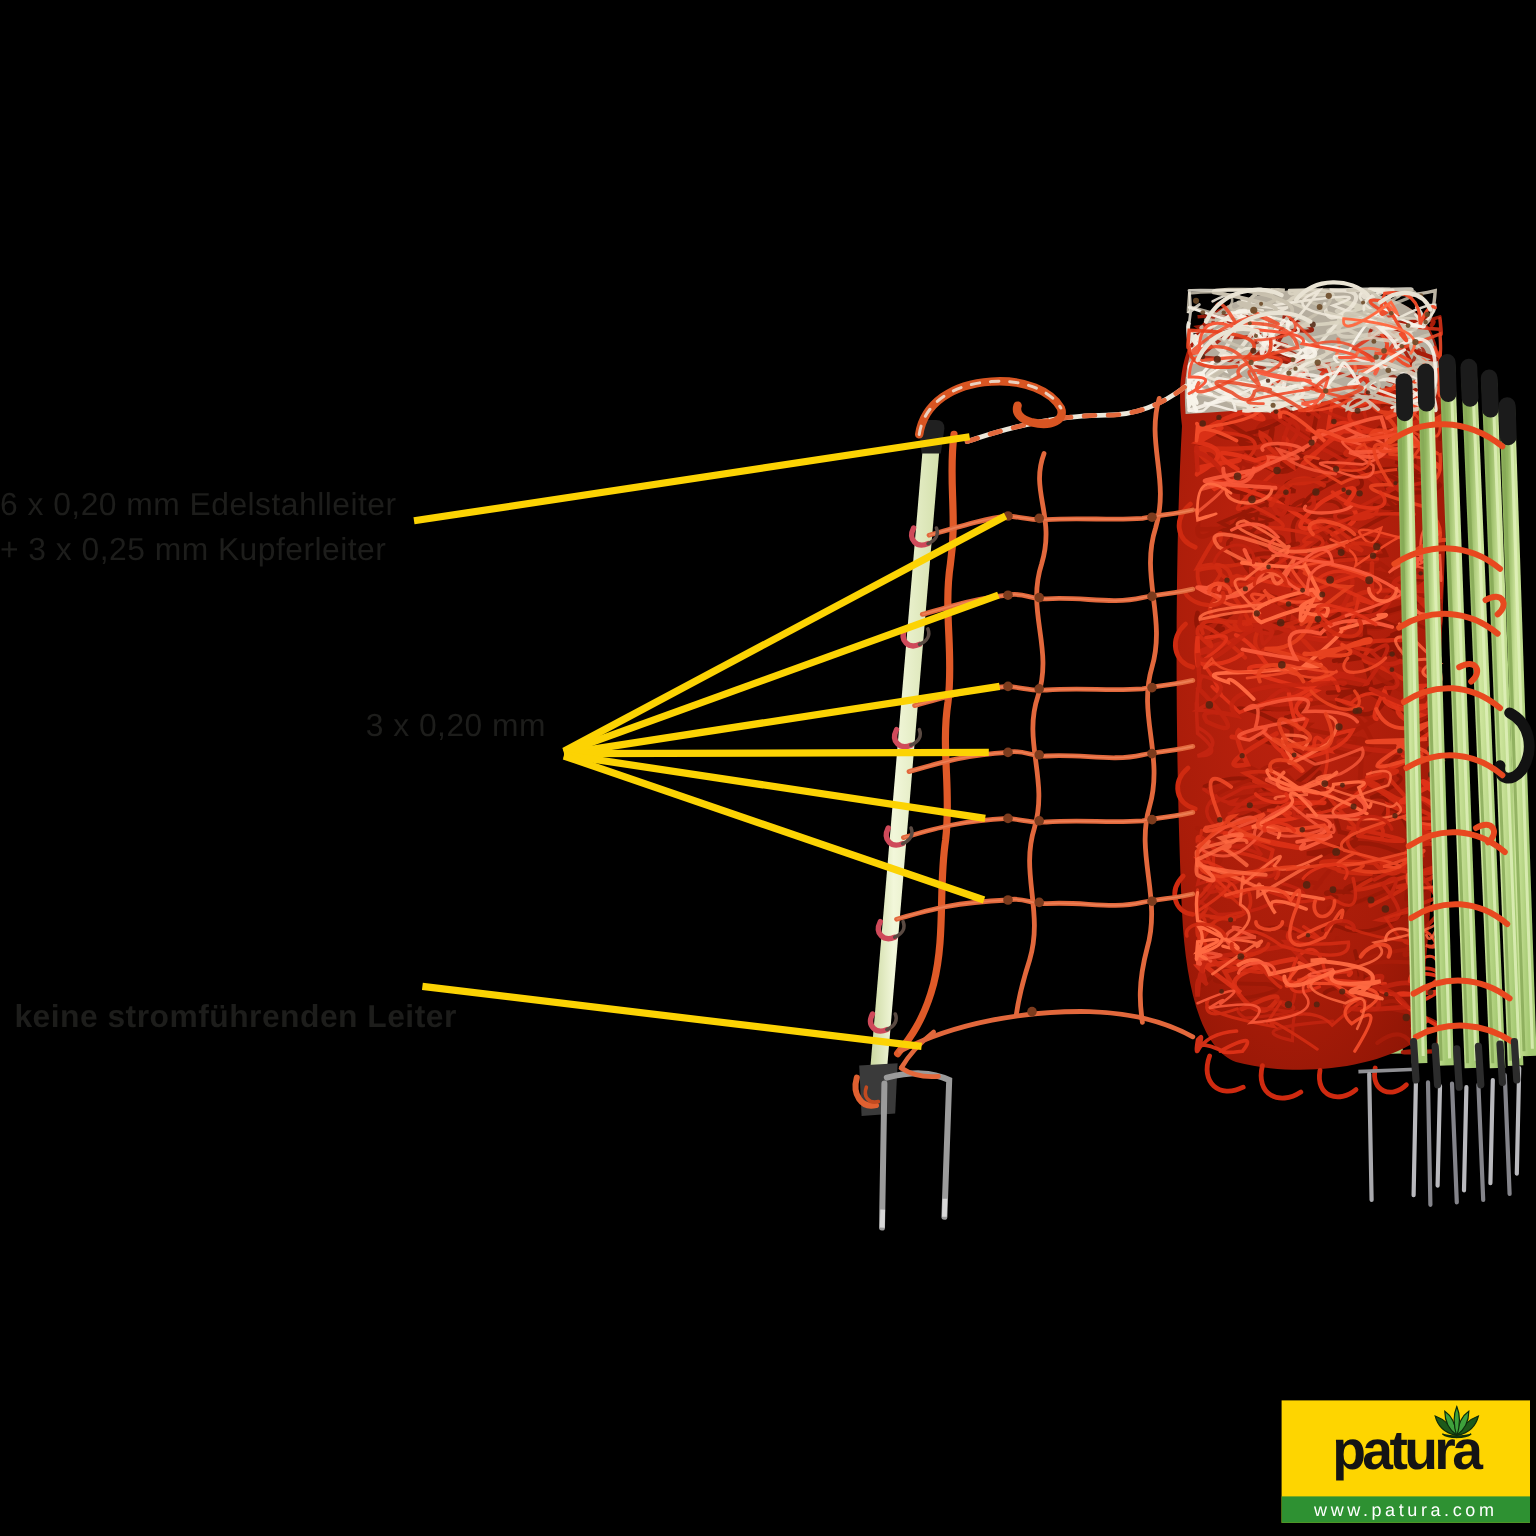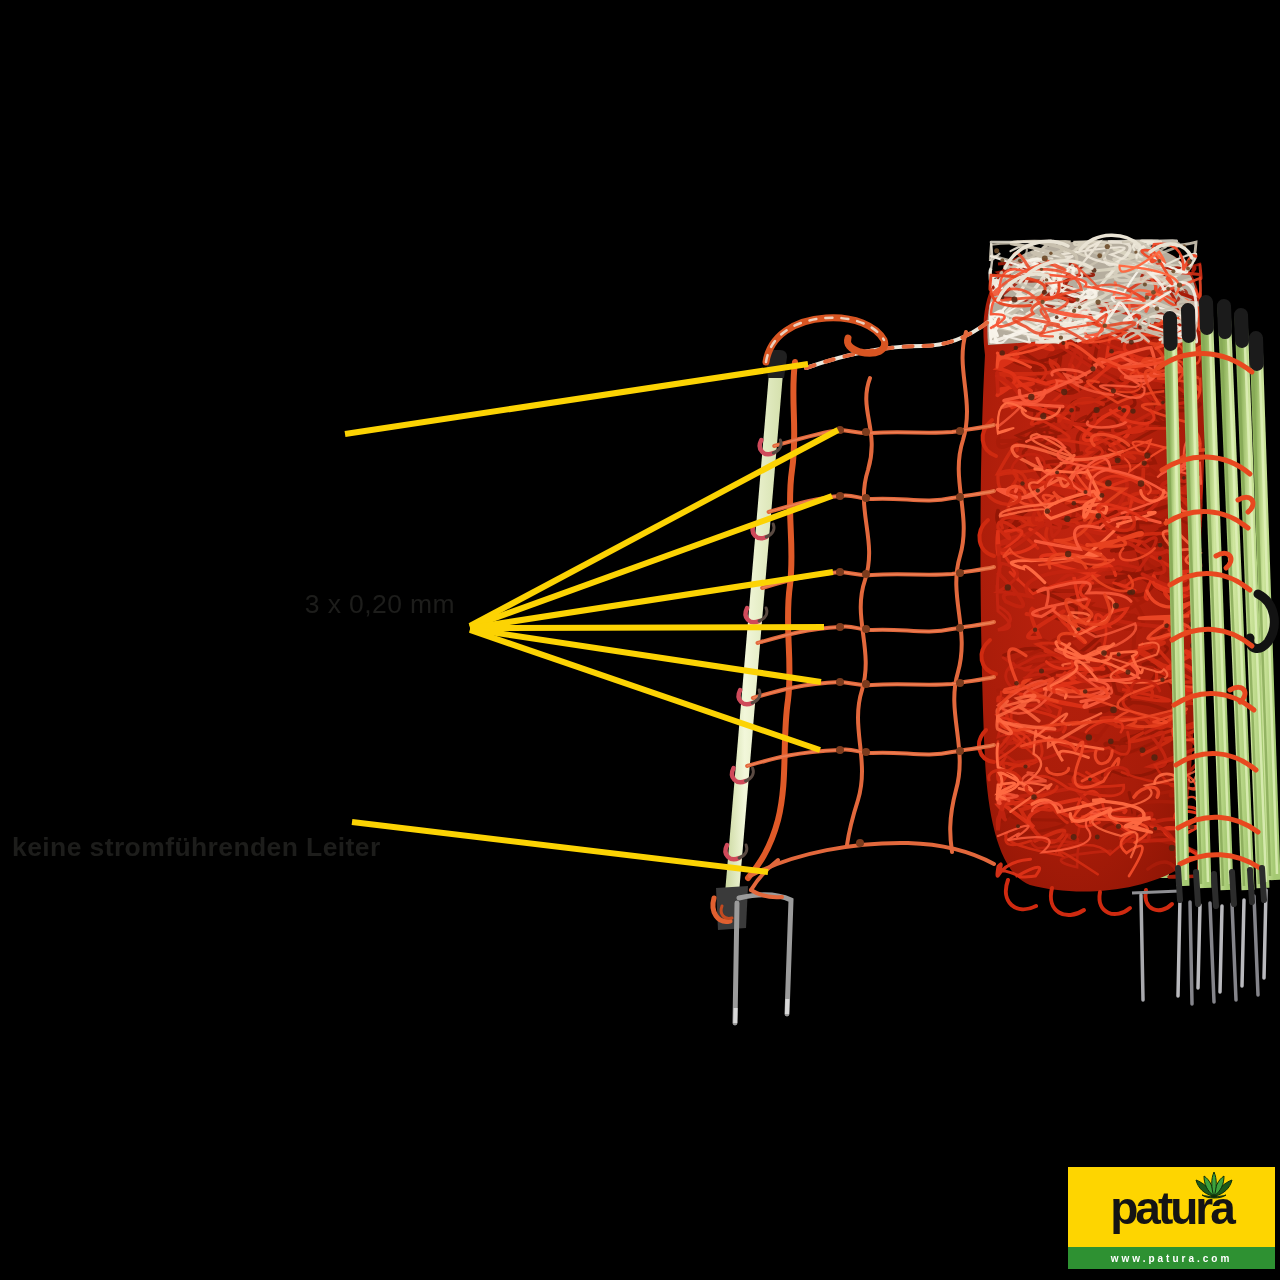--- a/index.html
+++ b/index.html
@@ -10,21 +10,21 @@
   .label{position:absolute;color:var(--label-color,#1d1d1b);font-size:26.5px;letter-spacing:.4px;
          line-height:38px;white-space:nowrap;font-weight:500;}
   #label-top{left:0;top:401px;}
   #label-middle{top:585px;right:825px;text-align:left;line-height:39px;}
   #label-bottom{left:12px;top:828px;font-weight:bold;}
   #logo{position:absolute;left:1068px;top:1167px;width:207px;height:102px;background:var(--logo-bg,#fed500);}
   #logo .brand{position:absolute;left:0;right:0;top:10px;text-align:center;font-weight:bold;font-size:46px;
                line-height:62px;letter-spacing:-3px;color:var(--logo-brand,#141414);}
   #logo .bar{position:absolute;left:0;right:0;bottom:0;height:22px;background:var(--logo-bar,#2e9132);
              display:flex;align-items:center;justify-content:center;}
-  #logo .bar span{color:#ffffff;font-weight:bold;font-size:10px;letter-spacing:3px;}
+  #logo .bar span{color:#ffffff;font-weight:normal;font-size:15px;letter-spacing:3px;}
   #logo .leaf{position:absolute;left:126px;top:4px;width:40px;height:28px;}
 </style>
 </head>
 <body>
 
 <div class="stage">
 
   <svg id="art" viewBox="0 0 1280 1280">
     <defs>
       <radialGradient id="rollGrad" cx="42%" cy="38%" r="75%">
@@ -664,20 +664,24 @@
       <line class="leader" x1="470" y1="626" x2="838" y2="430"></line>
       <line class="leader" x1="470" y1="627" x2="832" y2="496"></line>
       <line class="leader" x1="470" y1="628" x2="833" y2="572"></line>
       <line class="leader" x1="470" y1="628" x2="824" y2="627"></line>
       <line class="leader" x1="470" y1="629" x2="821" y2="682"></line>
       <line class="leader" x1="470" y1="630" x2="820" y2="750"></line>
       <line class="leader" x1="352" y1="822" x2="768" y2="872"></line>
     </g>
   </svg>
 
+  <div class="label" id="label-top">
+    <div>6 x 0,20 mm Edelstahlleiter</div>
+    <div>+ 3 x 0,25 mm Kupferleiter</div>
+  </div>
   <div class="label" id="label-middle">
     <div>3 x 0,20 mm</div>
   </div>
   <div class="label" id="label-bottom">
     <div>keine stromführenden Leiter</div>
   </div>
 
   <div id="logo">
     <svg class="leaf" viewBox="0 0 40 28">
       <g stroke="#0d2e0b" stroke-width="1">

